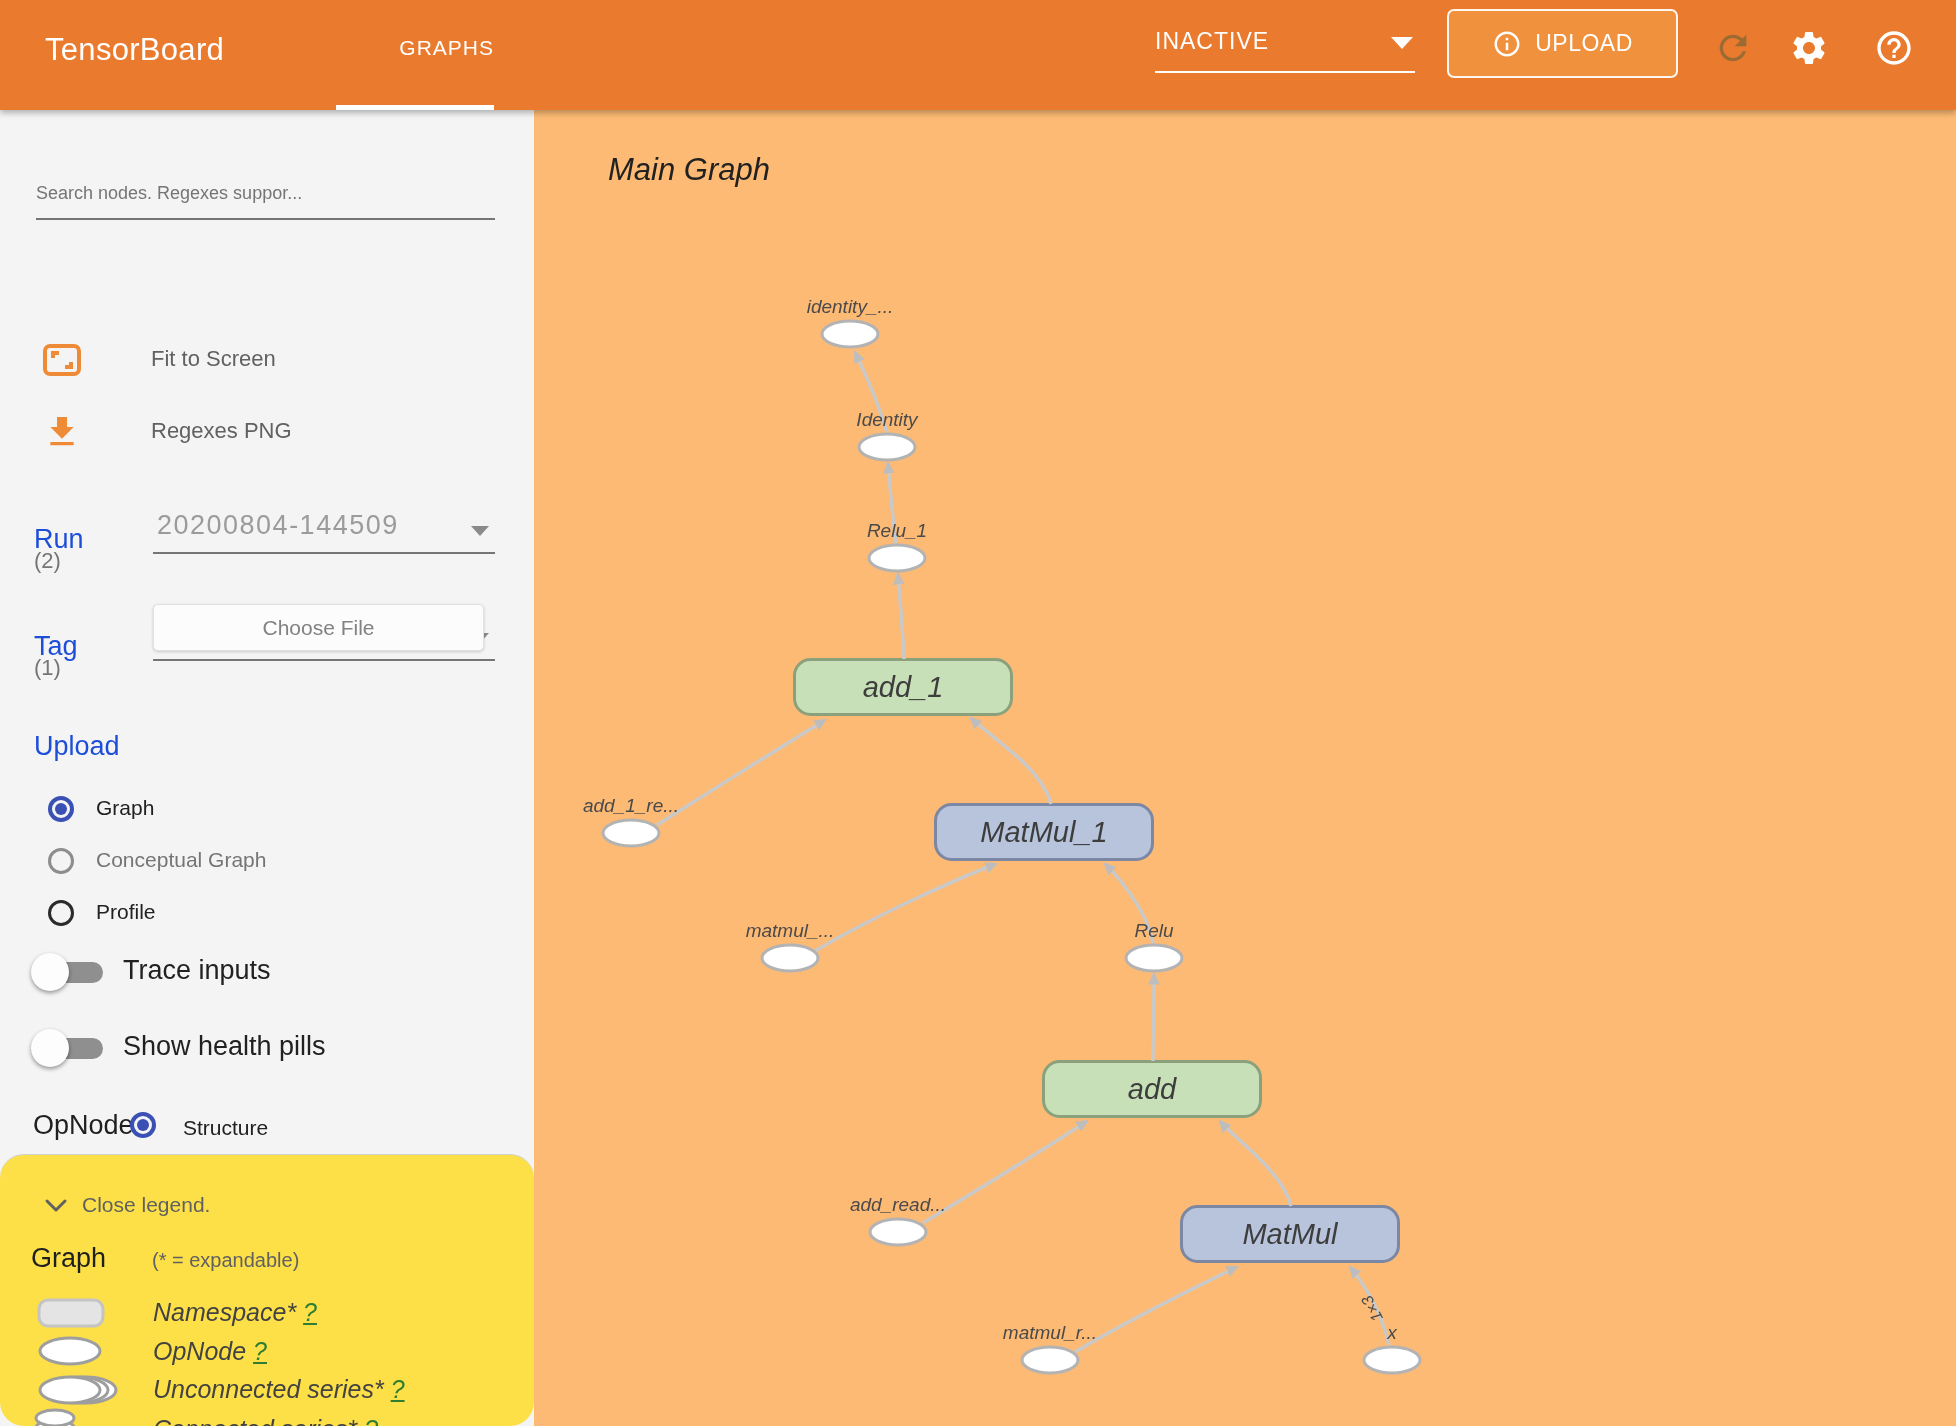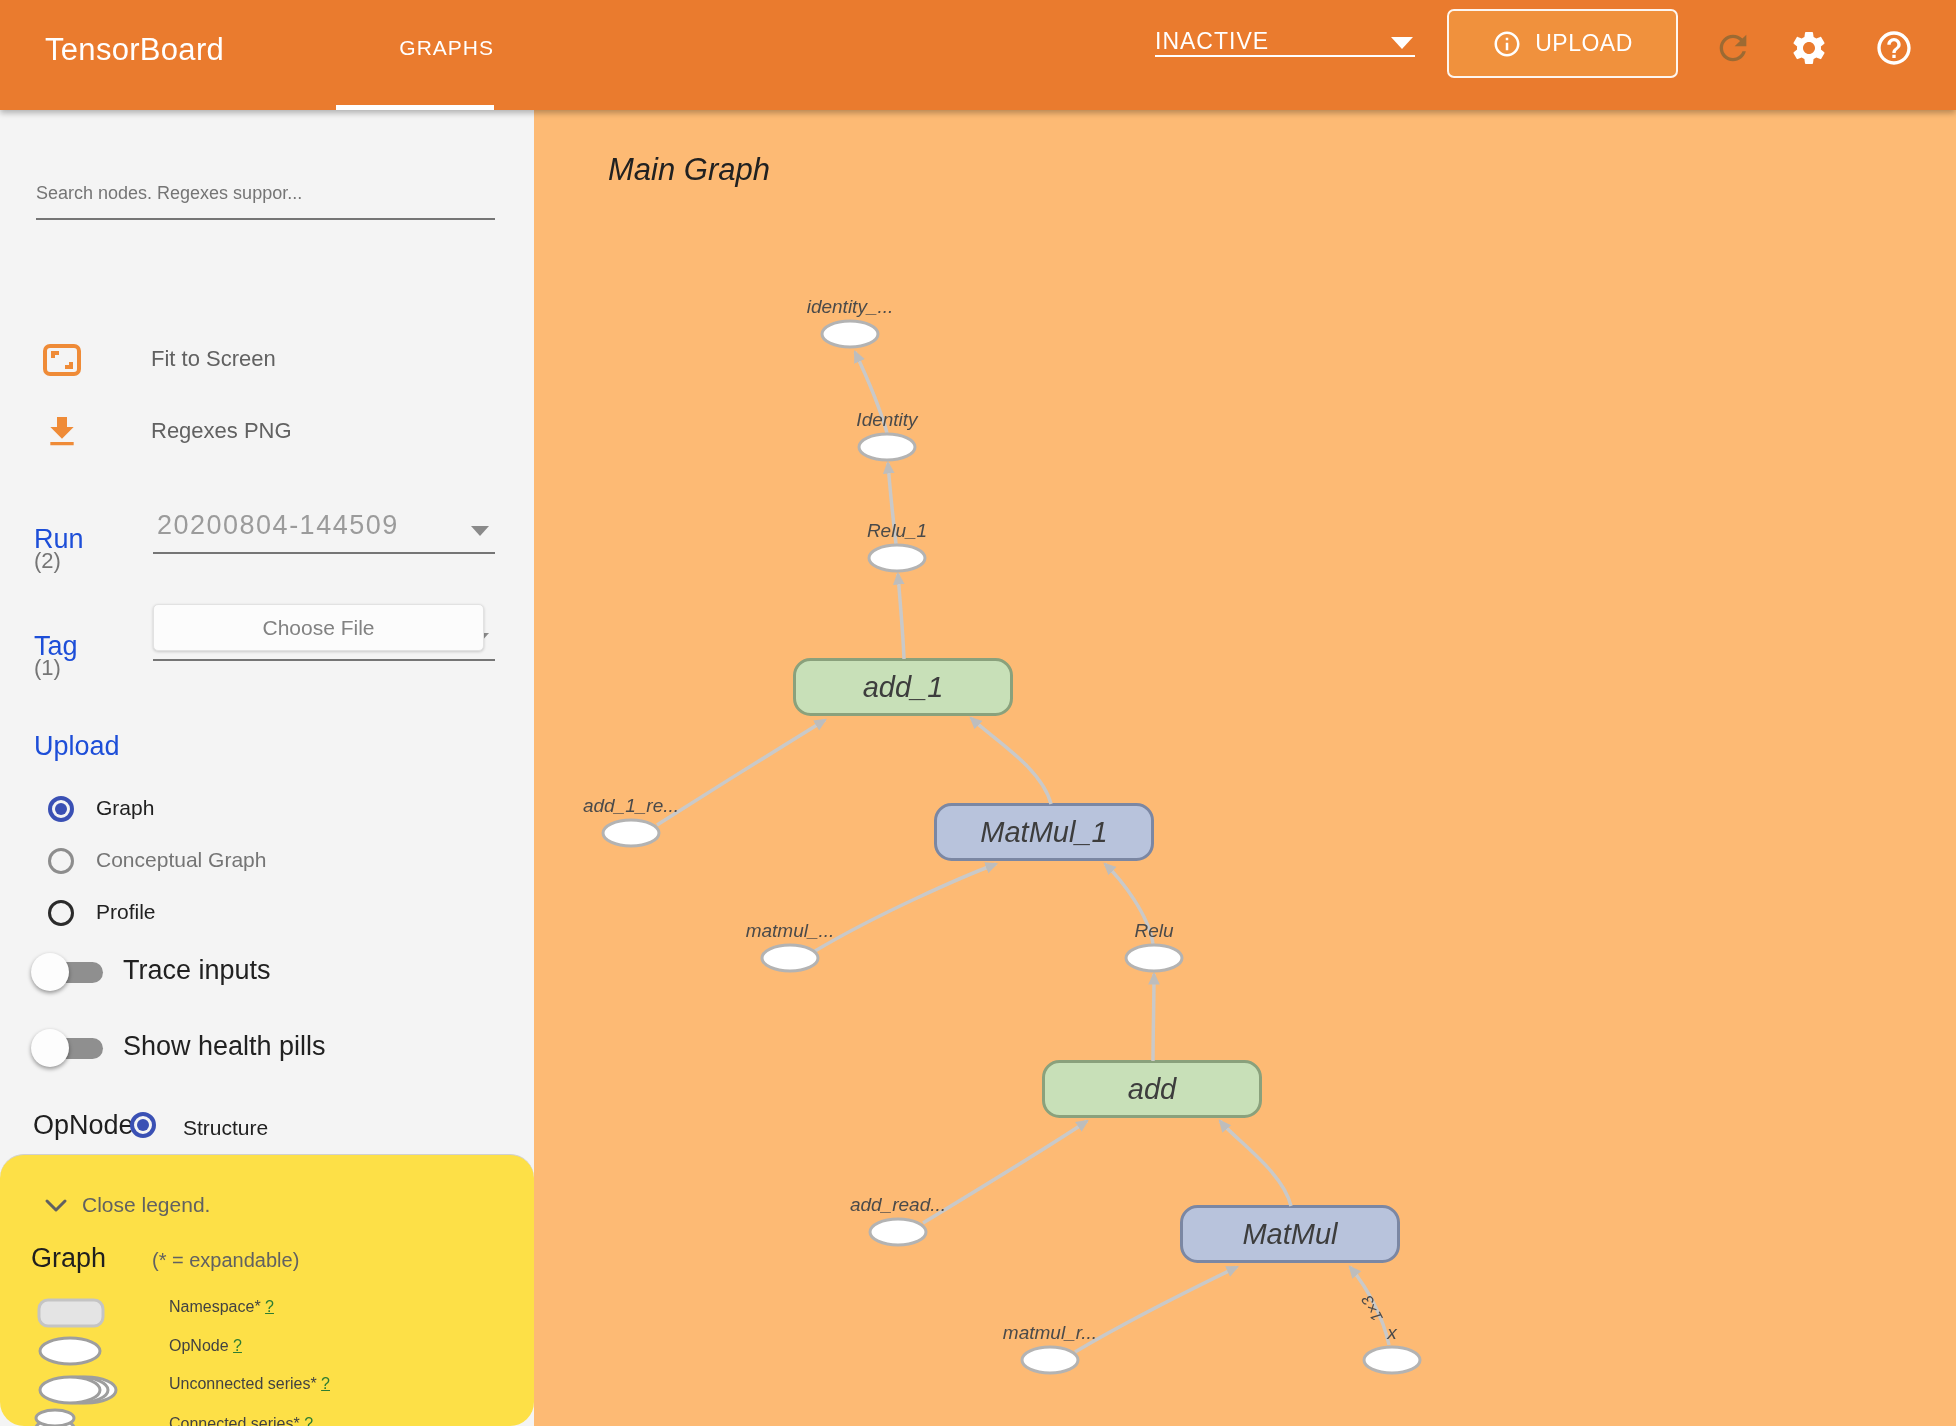--- a/index.html
+++ b/index.html
@@ -13,21 +13,21 @@
     box-shadow:0 3px 6px rgba(0,0,0,.28); }
   .logo { position:absolute; left:45px; top:32px; color:#fff; font-size:31px;
     font-weight:500; letter-spacing:.3px; }
   .tab { position:absolute; left:336px; top:0; width:158px; height:110px;
     color:#fff; cursor:pointer; }
   .tab-label { position:absolute; width:100%; text-align:right; top:36px;
     font-size:21px; font-weight:500; letter-spacing:1px; }
   .tab-underline { position:absolute; left:0; bottom:0; width:100%; height:5px;
     background:#fff; }
   .status { position:absolute; left:1155px; top:28px; width:260px;
-    border-bottom:2px solid #fff; color:#fff;
+    border-bottom:2px solid #fff; padding-bottom:16px; color:#fff;
     font-size:23px; font-weight:500; letter-spacing:1px; cursor:pointer; }
   .status .caret { position:absolute; right:2px; top:9px; width:0; height:0;
     border-left:11px solid transparent; border-right:11px solid transparent;
     border-top:12px solid #fff; }
   .upload-btn { position:absolute; left:1447px; top:9px; width:231px; height:69px;
     background:var(--c-upload,#f0913d); border:2px solid rgba(255,255,255,.92);
     border-radius:7px; display:flex; align-items:center; justify-content:center;
     gap:13px; color:#fff; font-size:23px; font-weight:500; letter-spacing:.5px;
     cursor:pointer; font-family:inherit; }
   .hicon { position:absolute; top:28px; width:40px; height:40px; cursor:pointer; }
@@ -96,22 +96,22 @@
   .legend-close { position:absolute; left:44px; top:38px; cursor:pointer; }
   .legend-close svg { position:absolute; left:0; top:4px; }
   .legend-close span { position:absolute; left:38px; top:0; font-size:21px;
     color:#616161; white-space:nowrap; }
   .legend-heading { position:absolute; left:31px; top:88px; font-size:27px;
     color:#1f1f1f; font-weight:500; }
   .legend-note { position:absolute; left:152px; top:94px; font-size:20px;
     color:#616161; }
   .legend-item { position:absolute; left:0; width:100%; }
   .legend-item .shape { position:absolute; }
-  .legend-item .llabel { position:absolute; left:169px; font-size:16px;
-    color:#424242; white-space:nowrap; }
+  .legend-item .llabel { position:absolute; left:153px; font-size:25px;
+    color:#424242; white-space:nowrap;font-style:italic; }
   .legend-item .llabel a { color:var(--c-help,#2e7d32); text-decoration:underline;
     cursor:pointer; }
 
   
   .main-title { position:absolute; left:74px; top:42px; font-size:31px;
     color:#212121; font-weight:400; }
   #graph-svg { position:absolute; left:0; top:0; }
   .node-label { font-size:19px; fill:#4a4a4a; }
   .box-label { font-size:29px; fill:#3d3d3d; }
   .edge-label { font-size:16px; fill:#4a4a4a; }

